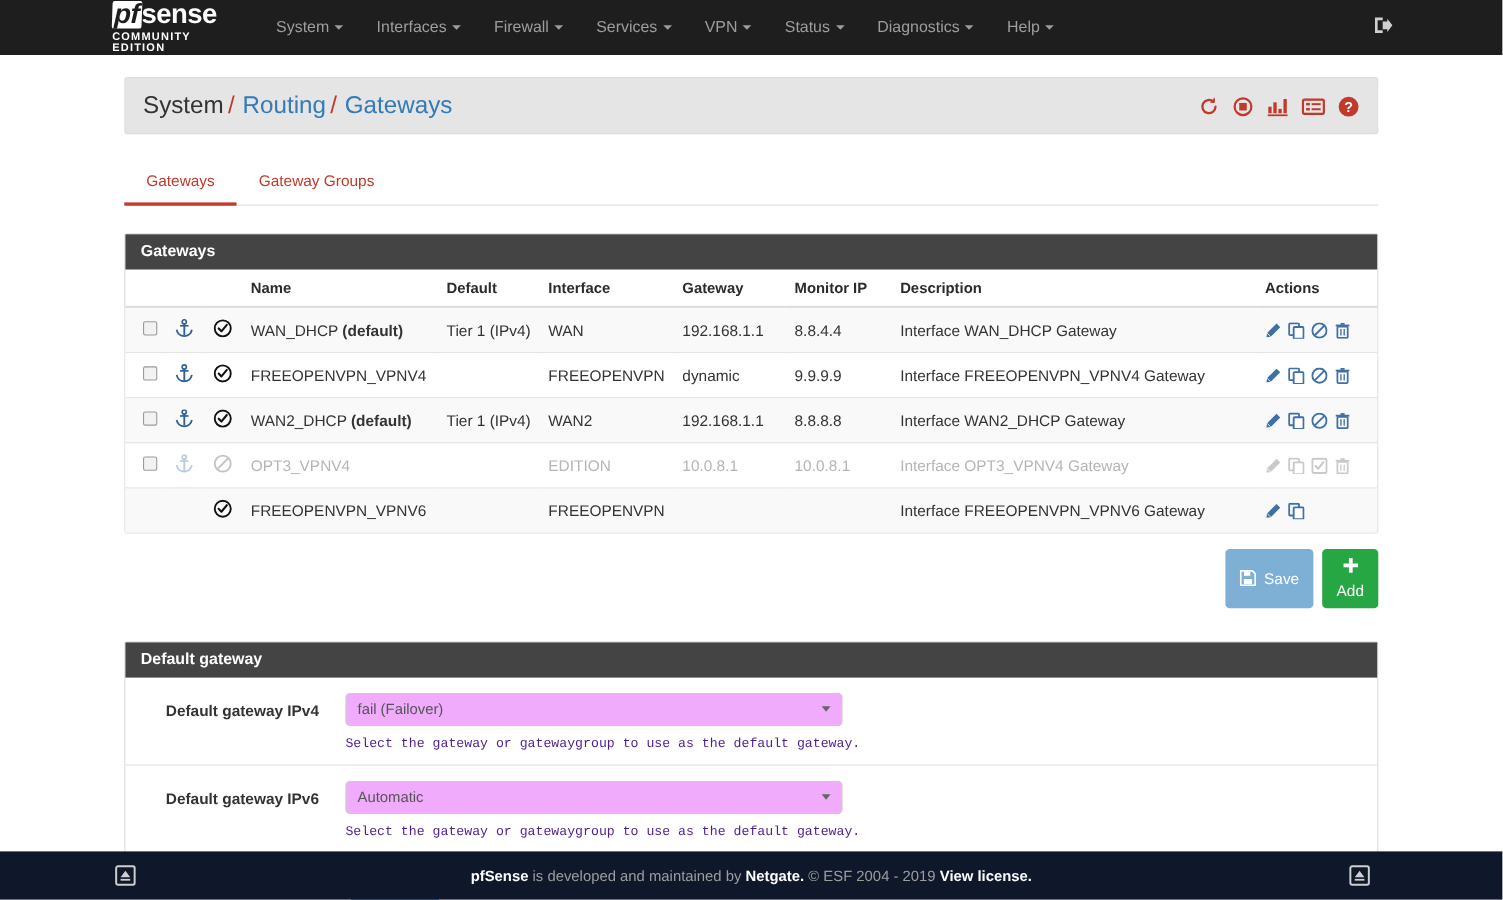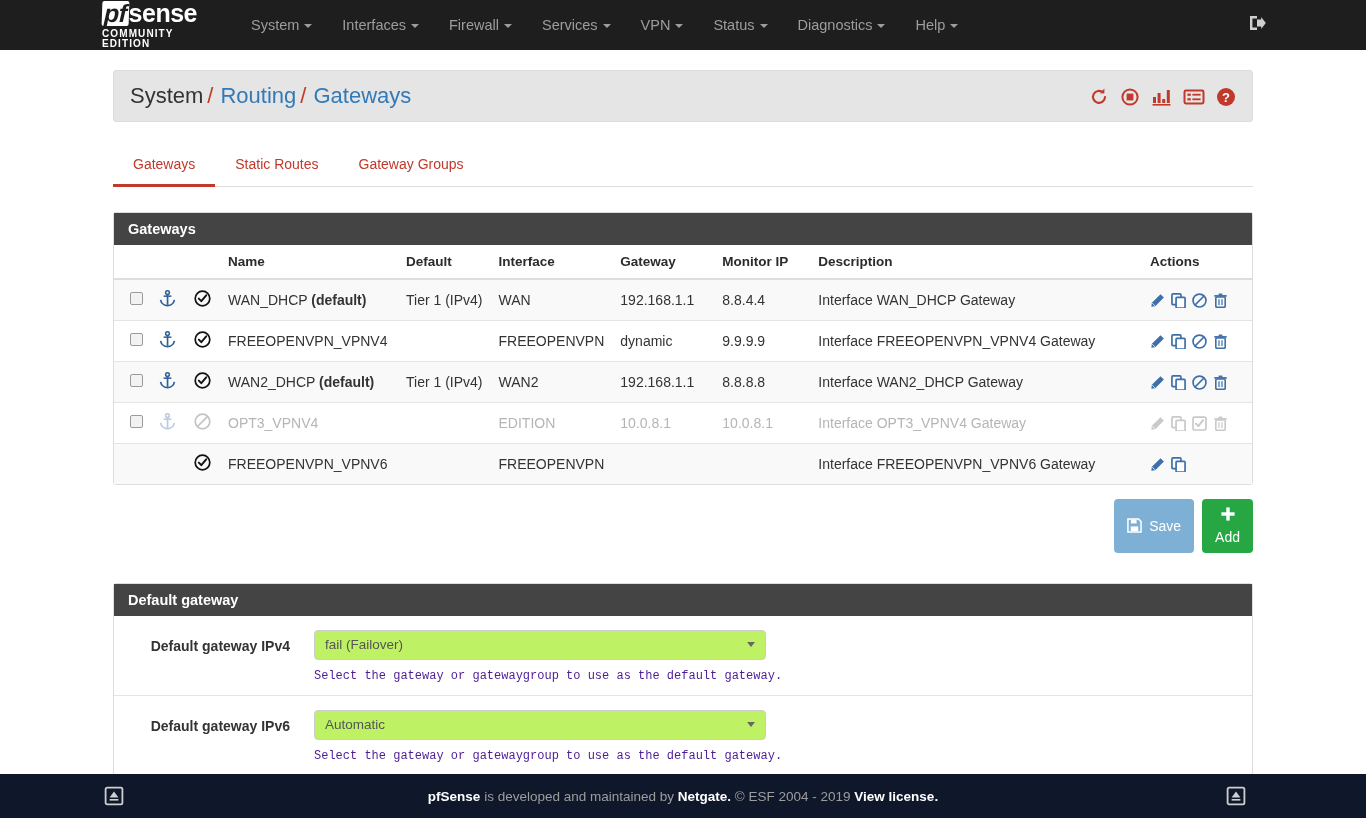--- a/index.html
+++ b/index.html
@@ -238,21 +238,21 @@
     color: #333;
     padding-top: 8px;
     padding-right: 14px;
   }
   .form-field { flex: 1; padding-left: 10px; }
   .select {
     width: 452px;
     height: 30px;
     border: 1px solid #ccc;
     border-radius: 4px;
-    background: #bef264;
+    background: #f0abfc;
     display: flex;
     align-items: center;
     padding: 0 10px;
     font-size: 13.5px;
     color: #555;
     justify-content: space-between;
     cursor: pointer;
   }
   .select .sel-caret {
     width: 0; height: 0;
@@ -345,21 +345,20 @@
         </svg>
         <svg width="20" height="20" viewBox="0 0 20 20">
           <circle cx="10" cy="10" r="9" fill="#c0392b"></circle>
           <text x="10" y="14.8" font-size="13" font-weight="bold" fill="#fff" text-anchor="middle" font-family="Liberation Sans, sans-serif">?</text>
         </svg>
       </div>
     </div>
 
     <div class="tabs">
       <div class="tab active"><span>Gateways</span></div>
-      <div class="tab"><span>Static Routes</span></div>
       <div class="tab"><span>Gateway Groups</span></div>
     </div>
 
     <div class="panel">
       <div class="panel-heading">Gateways</div>
       <table class="gw">
         <thead>
           <tr>
             <th class="col-chk"></th>
             <th class="col-anch"></th>

